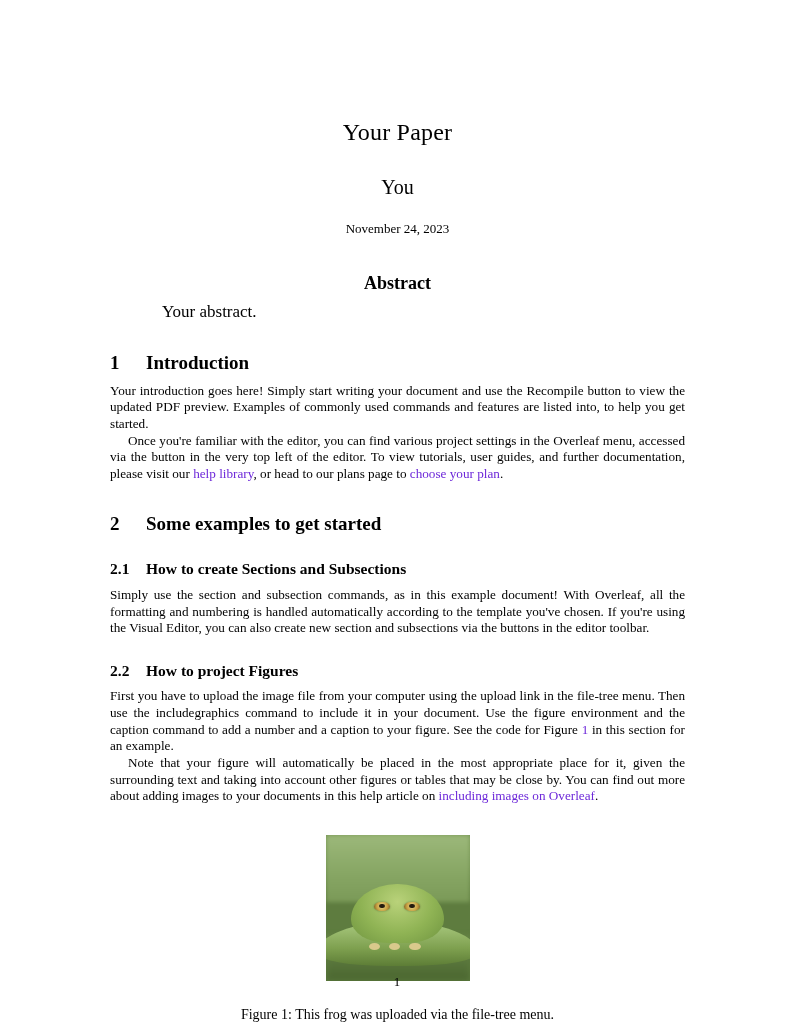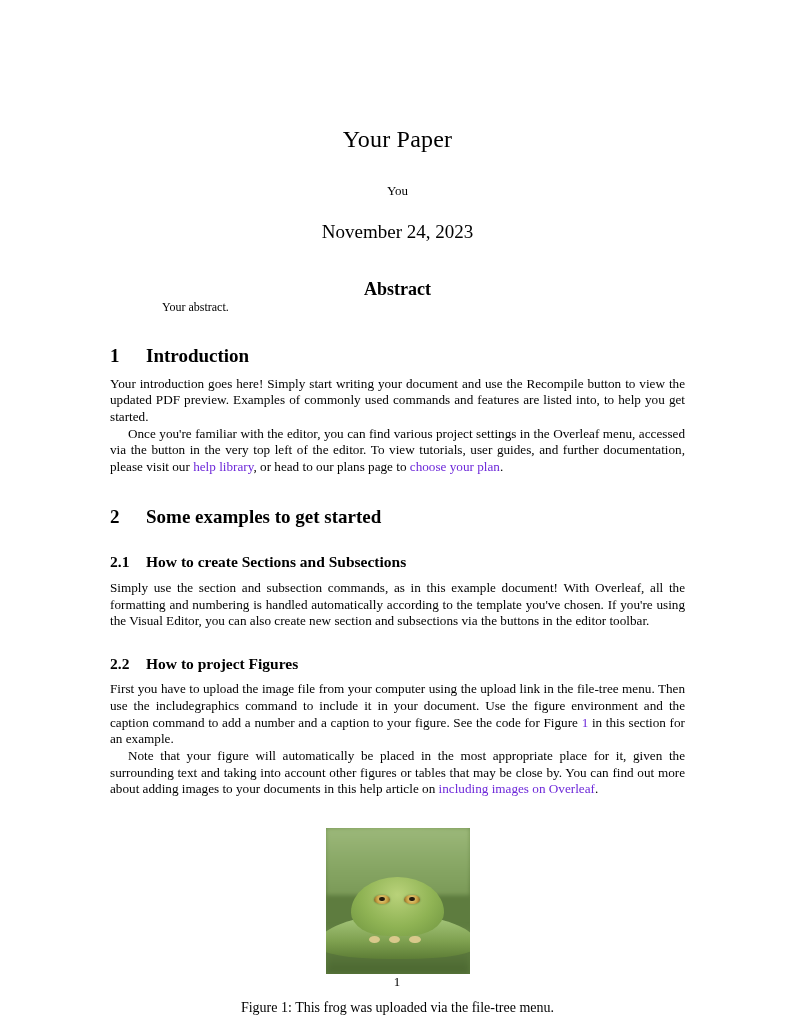--- a/index.html
+++ b/index.html
@@ -15,49 +15,49 @@
     position: relative;
     width: 794px;
     height: 1028px;
     margin: 0 auto;
     background: #ffffff;
     overflow: hidden;
   }
   .content {
     position: absolute;
     left: 110px;
-    top: 8px;
+    top: 1px;
     width: 575px;
   }
   .doc-title {
     text-align: center;
     font-size: 24px;
     margin-top: 118px;
     letter-spacing: 0.2px;
   }
   .doc-author {
     text-align: center;
-    font-size: 13px;
+    font-size: 20px;
     margin-top: 30px;
     font-family: Liberation Serif, serif;
   }
   .doc-date {
     text-align: center;
-    font-size: 19px;
+    font-size: 13px;
     margin-top: 22px;
   }
   .abstract-title {
     text-align: center;
     font-size: 18px;
     font-weight: bold;
     margin-top: 36px;
   }
   .abstract-body {
-    font-size: 12px;
-    margin-top: 0;
+    font-size: 17px;
+    margin-top: 8px;
     padding-left: 52px;
     padding-right: 52px;
     text-align: justify;
   }
   h1.sec {
     font-size: 19px;
     font-weight: bold;
     margin: 30px 0 0 0;
     line-height: 1.2;
   }

